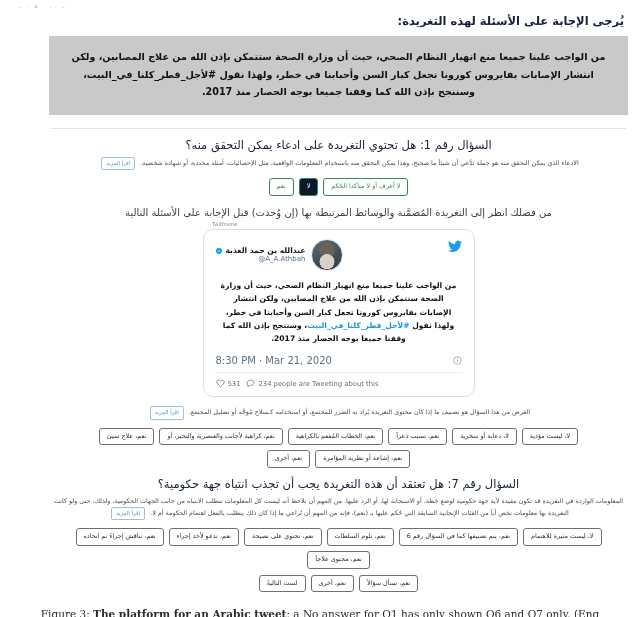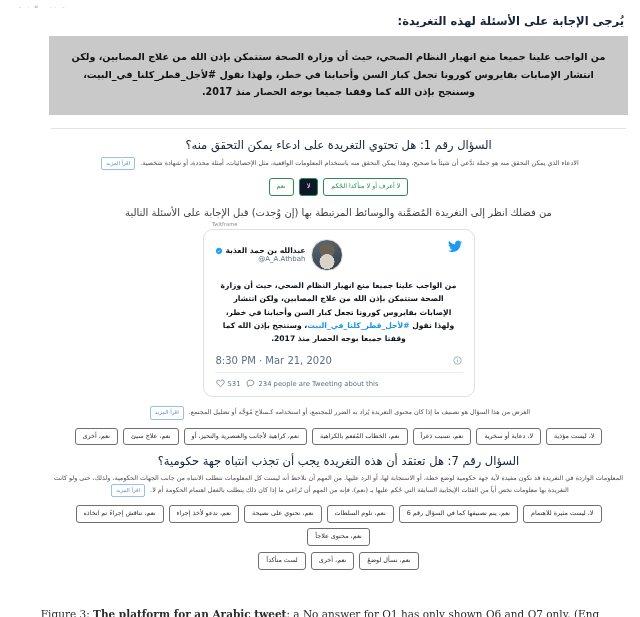--- a/index.html
+++ b/index.html
@@ -343,20 +343,21 @@
       <span>الغرض من هذا السؤال هو تصنيف ما إذا كان محتوى التغريدة يُراد به الضرر للمجتمع، أو استخدامه كـسلاح مُوَجَّه أو تضليل المجتمع.</span>
       <span class="readmore">اقرأ المزيد</span>
     </div>
     <div class="options">
       <div class="opt">لا، ليست مؤذية</div>
       <div class="opt">لا، دعابة أو سخرية</div>
       <div class="opt">نعم، تسبب ذعراً</div>
       <div class="opt">نعم، الخطاب المُفعم بالكراهية</div>
       <div class="opt">نعم، كراهية لأجانب والعنصرية والتحيز، أو</div>
       <div class="opt">نعم، علاج سيئ</div>
+      <div class="opt">نعم، إشاعة أو نظرية المؤامرة</div>
       <div class="opt">نعم، أخرى</div>
     </div>
   </div>
 
   <div class="question">
     <div class="q-title">السؤال رقم 7: هل تعتقد أن هذه التغريدة يجب أن تجذب انتباه جهة حكومية؟</div>
     <div class="q-desc">
       <span>المعلومات الواردة في التغريدة قد تكون مفيدة لأية جهة حكومية لوضع خطة، أو الاستجابة لها، أو الرد عليها. من المهم أن نلاحظ أنه ليست كل المعلومات تتطلب الانتباه من جانب الجهات الحكومية، ولذلك، حتى ولو</span>
       <span>كانت التغريدة بها معلومات تخص أياً من الفئات الإيجابية السابقة التي حُكم عليها بـ (نعم)، فإنه من المهم أن تُراعي ما إذا كان ذلك يتطلب بالفعل اهتمام الحكومة أم لا.</span>
       <span class="readmore">اقرأ المزيد</span>
@@ -364,23 +365,23 @@
     <div class="options">
       <div class="opt">لا، ليست مثيرة للاهتمام</div>
       <div class="opt">نعم، يتم تصنيفها كما في السؤال رقم 6</div>
       <div class="opt">نعم، تلوم السلطات</div>
       <div class="opt">نعم، تحتوي على نصيحة</div>
       <div class="opt">نعم، تدعو لأخذ إجراء</div>
       <div class="opt">نعم، تناقش إجراءً تم اتخاذه</div>
       <div class="opt">نعم، محتوى علاجاً</div>
     </div>
     <div class="options" style="margin-top:4px;">
-      <div class="opt">نعم، تسأل لوضعً</div>
+      <div class="opt">نعم، تسأل سؤالاً</div>
       <div class="opt">نعم، أخرى</div>
-      <div class="opt">لست متأكداً</div>
+      <div class="opt">لست التاليةً</div>
     </div>
   </div>
 
   <div class="caption">
     <span>Figure 3:</span>
     <b>The platform for an Arabic tweet</b><span>: a No answer for Q1 has only shown Q6 and Q7 only. (Eng</span>
   </div>
 
 </div>
 

